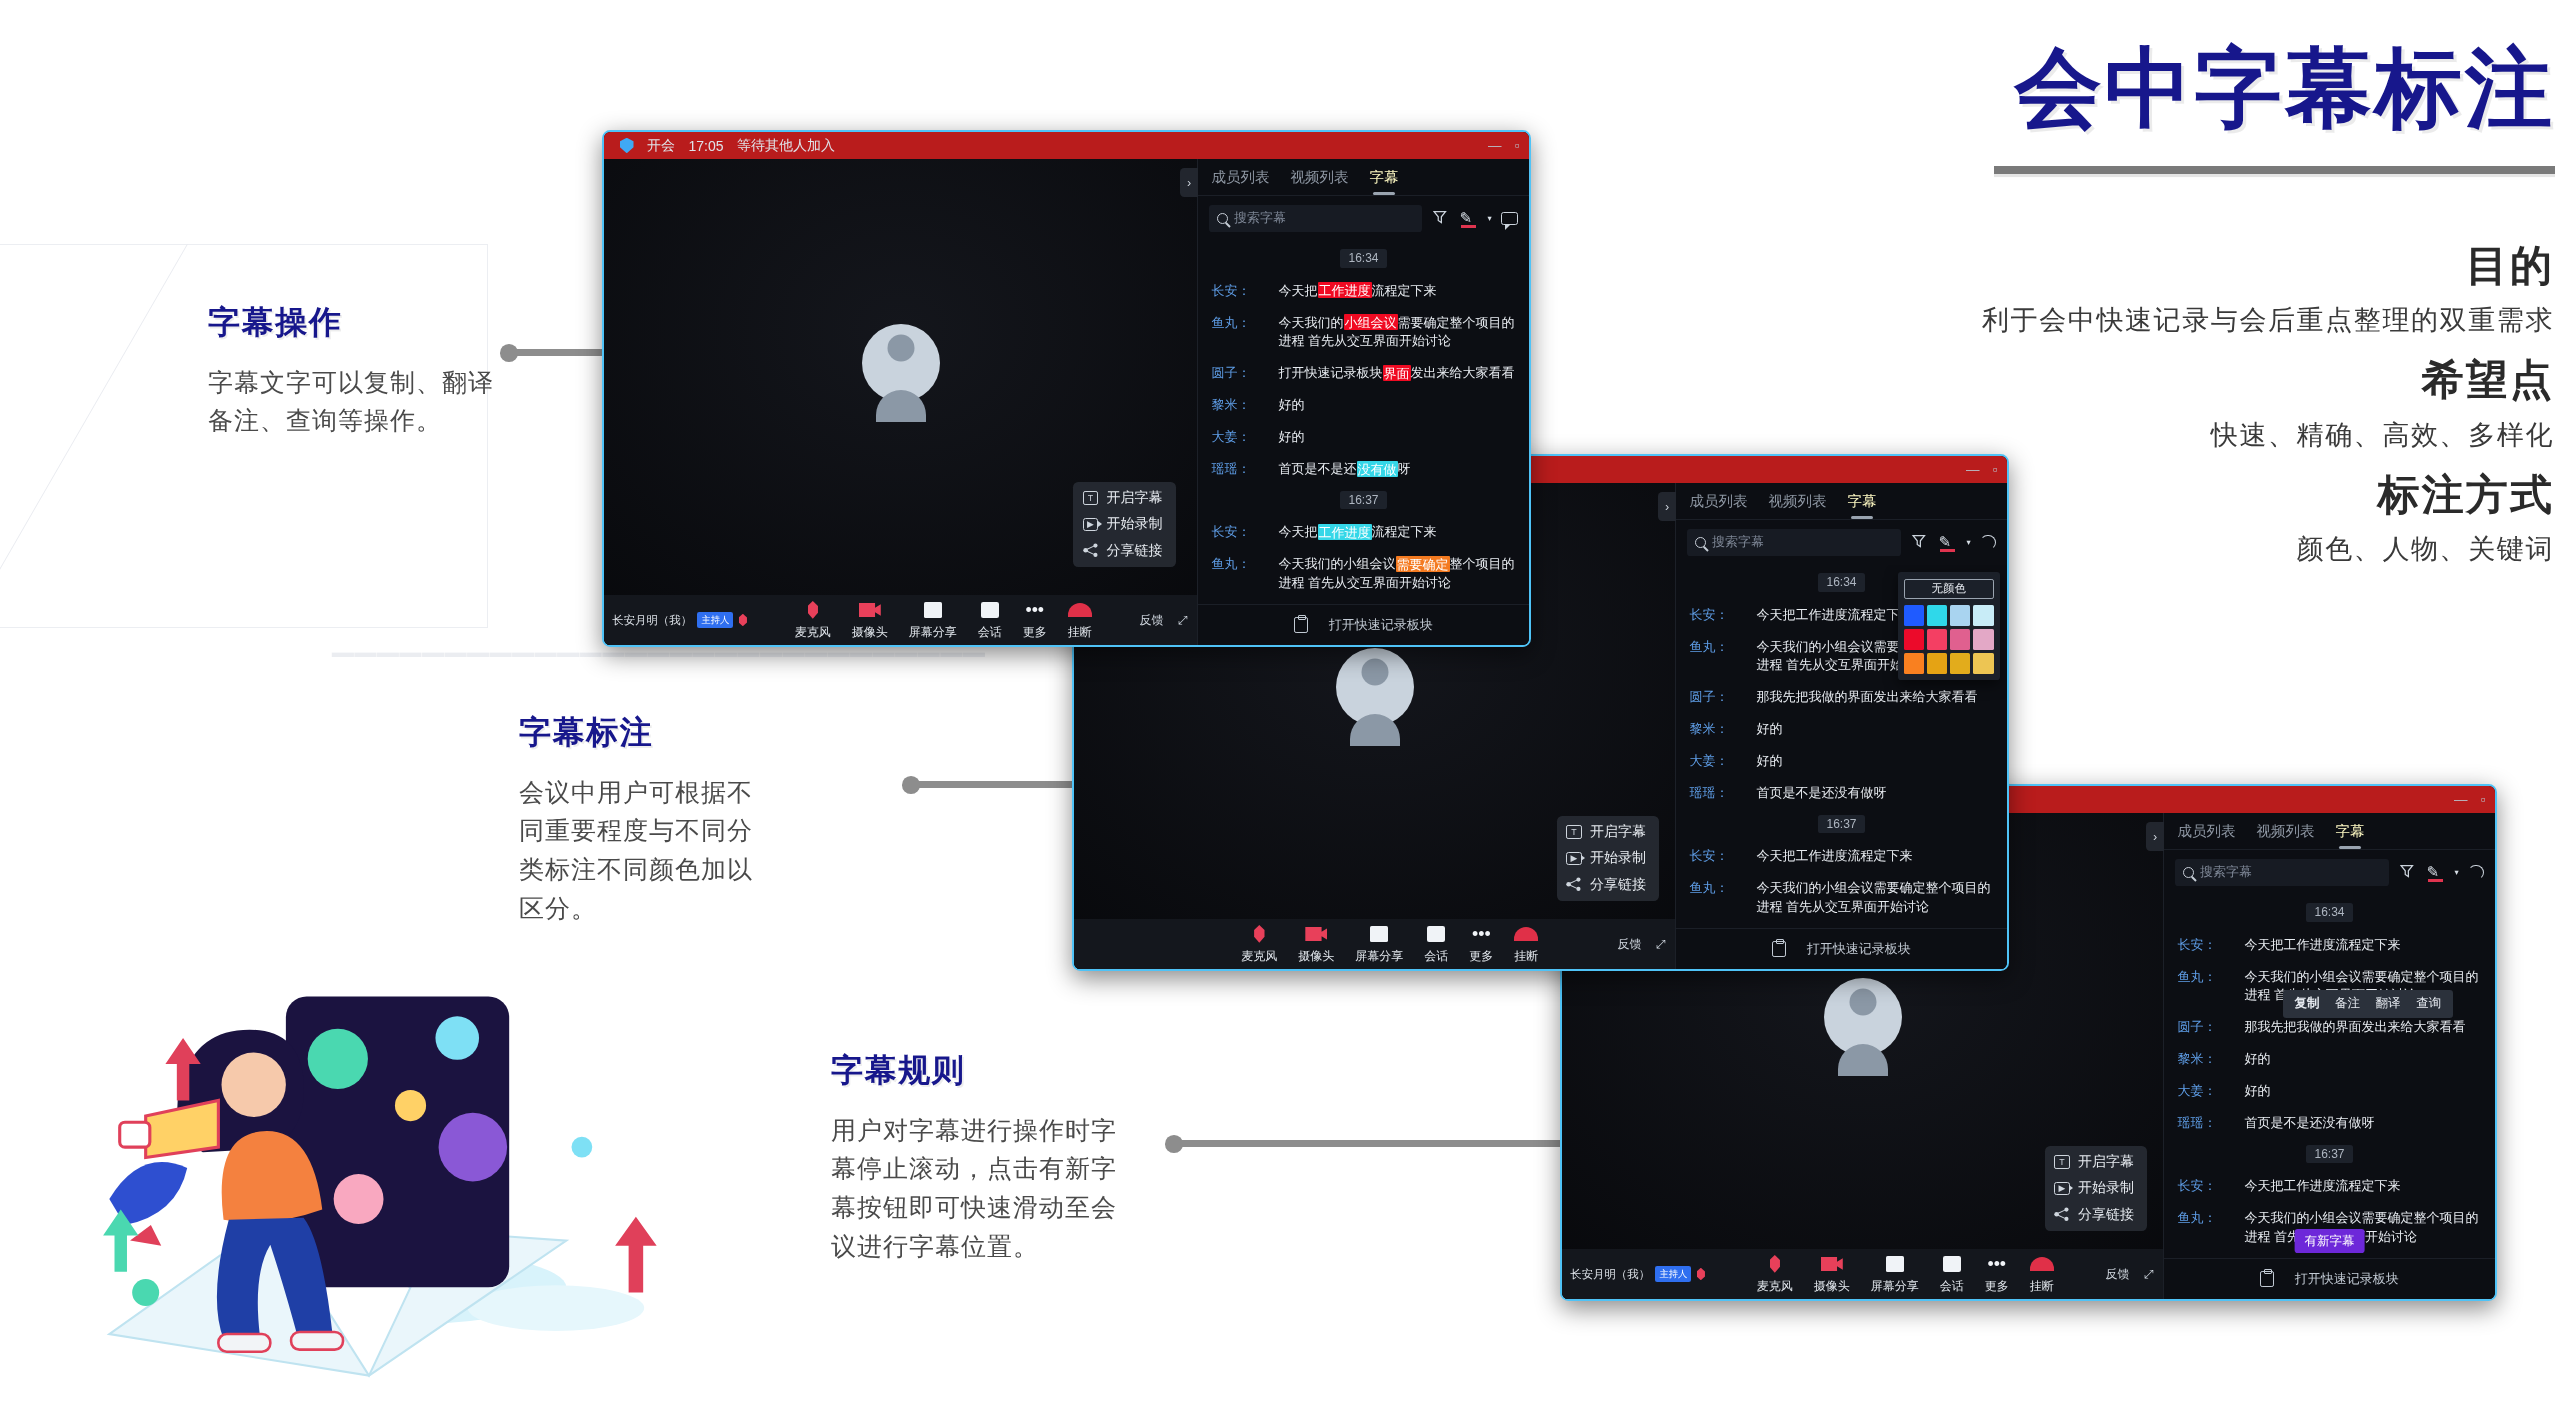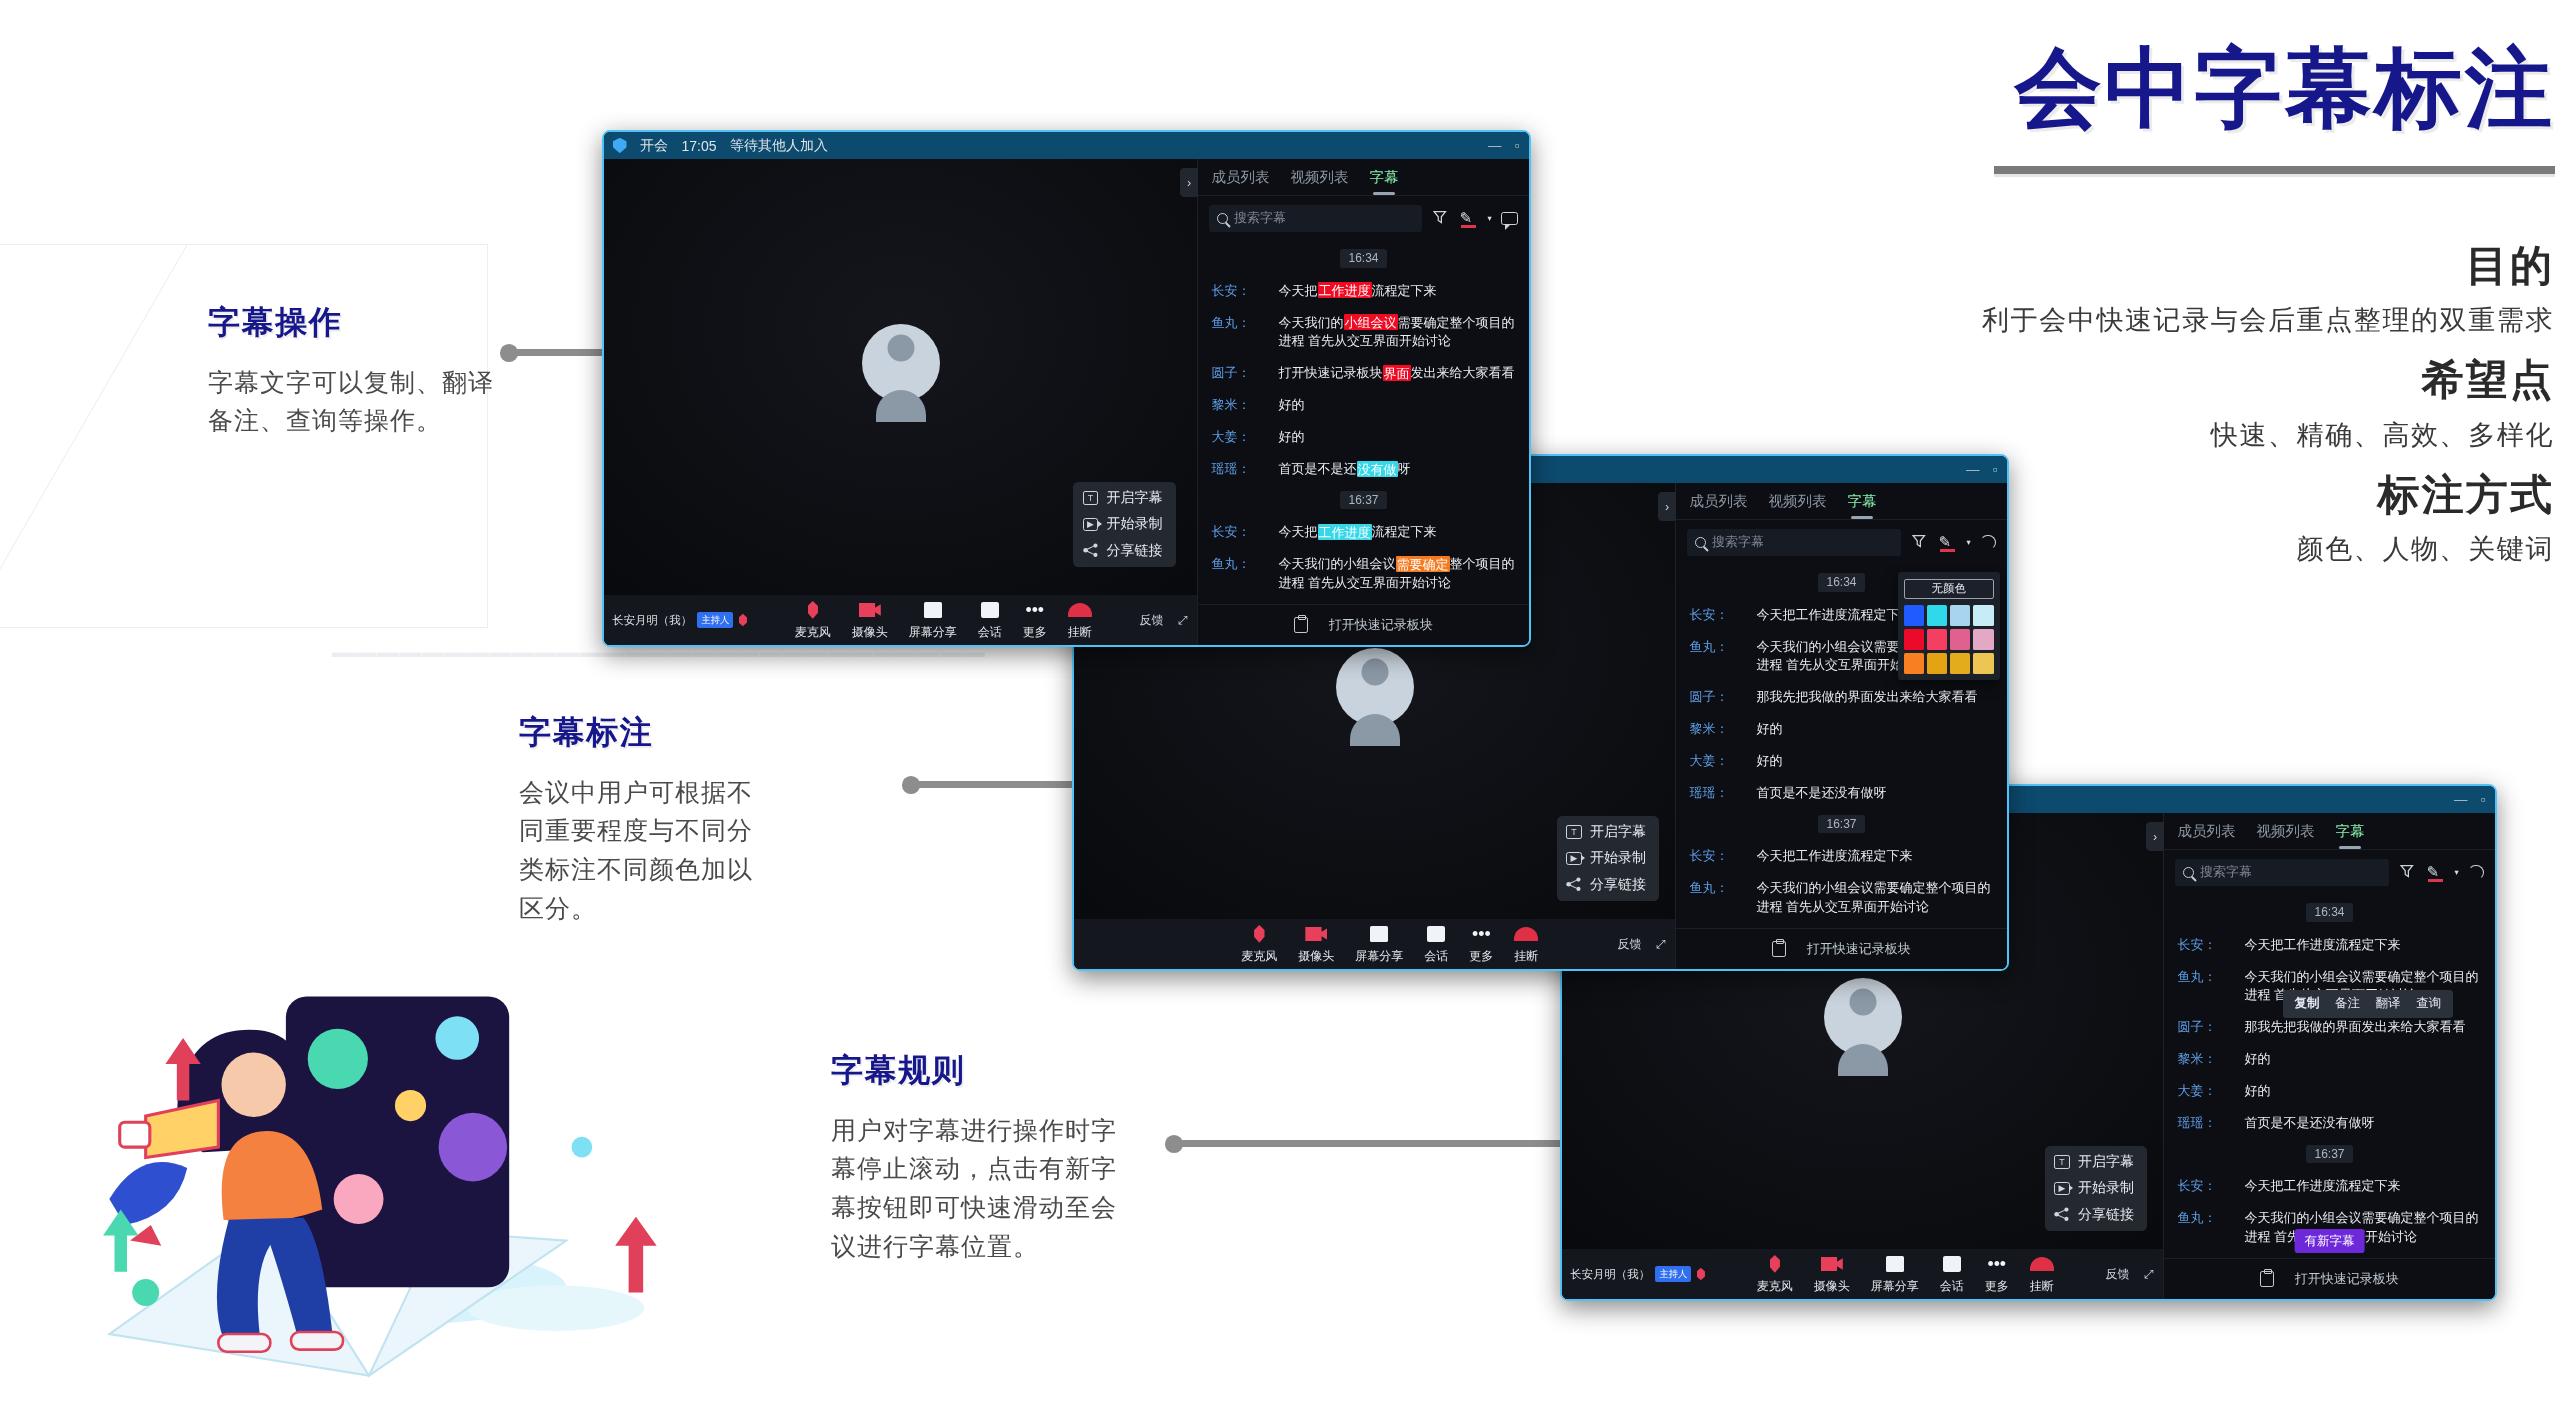--- a/index.html
+++ b/index.html
@@ -45,22 +45,22 @@
   .leader::before, .leader::after { content:""; position: absolute;
     width: 17.7px; height: 17.7px; border-radius: 50%; background: #8d8d8d;
     top: -5.2px; }
   .leader::before { left: -8.8px; }
   .leader::after  { right: -8.8px; }
 
   
   .win { position: absolute; background: #08090d;
     border: 2.6px solid #4fc3f7; border-radius: 8.3px; overflow: hidden;
     box-shadow: 0 7.3px 24px rgba(0,0,0,0.45); }
-  .titlebar { height: 27px; background: #0c4a6e; display: flex;
-    align-items: center; gap: 13.5px; padding: 0 9px; color: #dfe4ea;
+  .titlebar { height: 27px; background: #b91c1c; display: flex;
+    align-items: center; gap: 13.5px; padding: 0 16px; color: #dfe4ea;
     font-size: 14px; position: relative; }
   .shield { width: 13.5px; height: 15.6px; background: #3fa9f5;
     clip-path: polygon(50% 0,100% 22%,100% 62%,50% 100%,0 62%,0 22%); }
   .winbtns { position: absolute; right: 9.3px; top: 0; height: 27px;
     display: flex; align-items: center; gap: 13.5px; color: #b9c0c9;
     font-size: 13.5px; }
   .body { position: relative; display: flex; height: calc(100% - 27px); }
   .stage-area { position: relative; flex: 1; background:
     radial-gradient(120% 120% at 50% 35%, #14161c 0%, #07080b 70%); }
   .avatar { position: absolute; left: 50%; top: 42%;
@@ -119,21 +119,21 @@
   .panel { width: 332px; background: #0c0e13; border-left: 0.5px solid #1c2028;
     display: flex; flex-direction: column; position: relative; }
   .collapse { position: absolute; left: -17.7px; top: 9.3px; width: 17.7px;
     height: 29px; background: #22262e; border-radius: 4.2px 0 0 4.2px;
     color: #cfd6de; font-size: 12.5px; display: flex; align-items: center;
     justify-content: center; }
   .tabs { display: flex; gap: 21px; padding: 9.3px 13.5px 0;
     border-bottom: 0.5px solid #1b1f27; }
   .tab { color: #8e97a3; font-size: 14.5px; padding-bottom: 7.3px;
     position: relative; white-space: nowrap; }
-  .tab.on { color: #86efac; }
+  .tab.on { color: #fef9c3; }
   .tab.on::after { content:""; position: absolute; left: 50%; bottom: 0;
     transform: translateX(-50%); width: 22px; height: 2.6px;
     border-radius: 1.6px; background: #9aa4b0; }
   .srow { display: flex; align-items: center; gap: 9.3px; padding: 9.3px 11.4px; }
   .search { flex: 1; height: 27px; background: #171b23; border-radius: 3.1px;
     display: flex; align-items: center; gap: 6.2px; padding: 0 7.3px; }
   .magn { width: 11px; height: 11px; border: 1.6px solid #c7ced7;
     border-radius: 50%; position: relative; flex: 0 0 auto; }
   .magn::after { content:""; position: absolute; right: -4.7px; bottom: -3.1px;
     width: 6.2px; height: 1.6px; background: #c7ced7; transform: rotate(45deg); }

